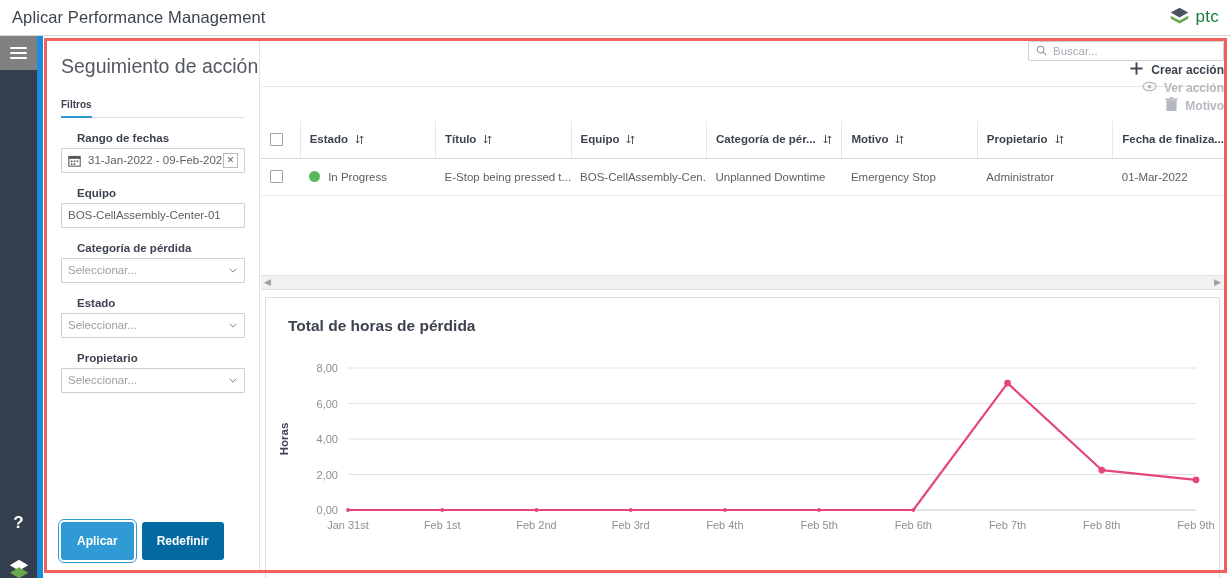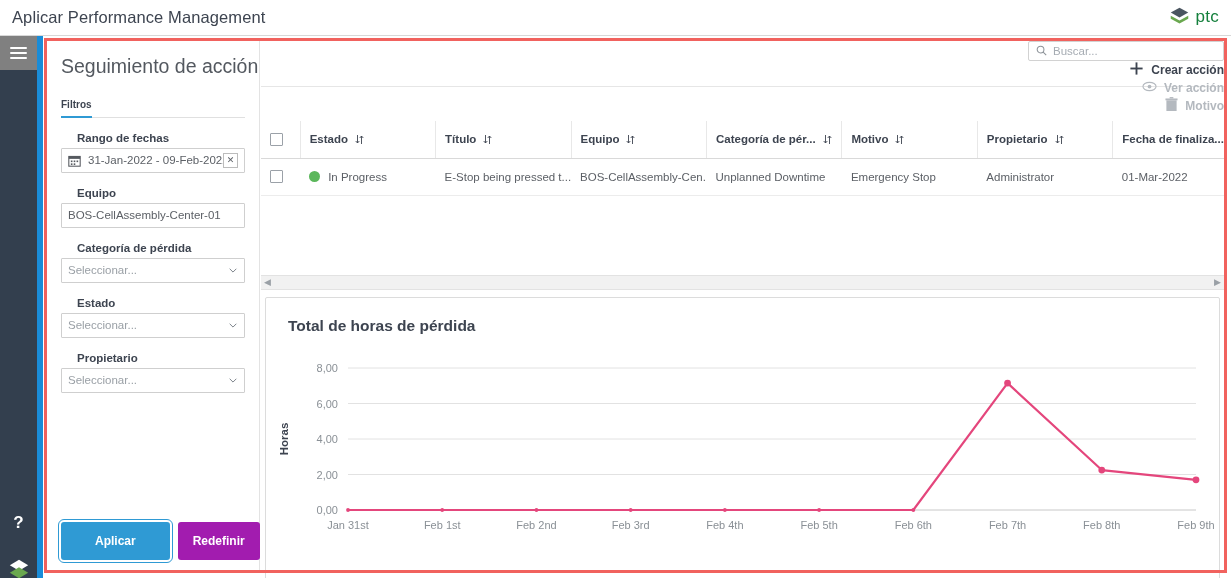--- a/index.html
+++ b/index.html
@@ -103,24 +103,24 @@
   }
   .filter-field .caret {
     width: 10px; height: 10px; flex: none; margin-left: 4px;
   }
   #filters-actions {
     position: absolute; left: 14px; bottom: 10px; display: flex; gap: 8px;
   }
   #apply-btn {
     background: #2f9ad4; color: #ffffff; font-size: 12px; font-weight: bold;
     border: 2px solid #2f9ad4; outline: 1.5px solid #2f9ad4; outline-offset: 2px;
-    border-radius: 3px; padding: 5px 32px; cursor: pointer;
+    border-radius: 3px; padding: 5px 14px; cursor: pointer;
   }
   #reset-btn {
-    background: #a21caf; color: #ffffff; font-size: 12px; font-weight: bold;
+    background: #0369a1; color: #ffffff; font-size: 12px; font-weight: bold;
     border: none; border-radius: 3px; padding: 12px 15px; cursor: pointer;
   }
 
   
   #main {
     position: absolute; left: 214px; top: 0; width: 963px; height: 529px;
     background: #ffffff; padding: 0;
   }
 
   

